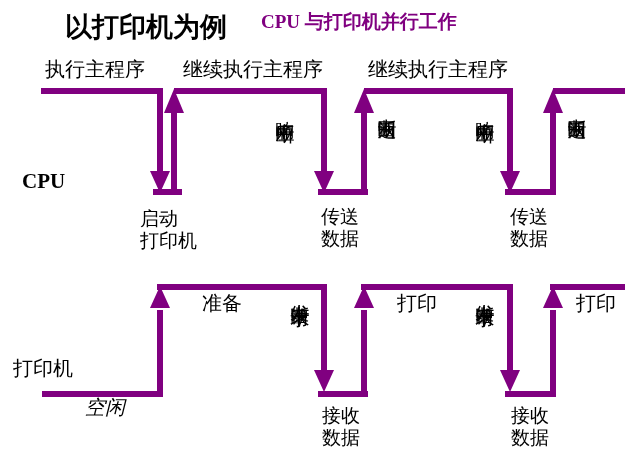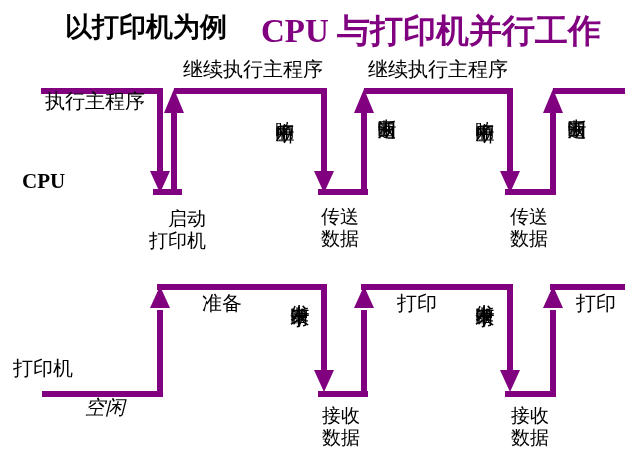--- a/index.html
+++ b/index.html
@@ -21,21 +21,21 @@
 
   .lbl {
     position: absolute;
     font-size: 20px;
     line-height: 22px;
     white-space: nowrap;
     color: var(--text);
   }
   .two {
     white-space: pre-line;
-    text-align: right;
+    text-align: left;
     line-height: 22px;
     font-size: 19px;
   }
   .vlbl {
     position: absolute;
     writing-mode: vertical-rl;
     text-orientation: upright;
     font-size: 19px;
     letter-spacing: 1px;
     line-height: 20px;
@@ -44,21 +44,21 @@
   .title-context {
     position: absolute;
     left: 65px; top: 9px;
     font-size: 27px;
     font-weight: bold;
     white-space: nowrap;
   }
   .title-main {
     position: absolute;
     left: 261px; top: 9px;
-    font-size: 33px;
+    font-size: 19px;
     font-weight: bold;
     color: var(--accent);
     white-space: nowrap;
   }
   .axis {
     position: absolute;
     font-weight: bold;
     font-size: 21px;
     white-space: nowrap;
     margin-top: 48px;
@@ -103,21 +103,21 @@
       <polygon points="354,308 374,308 364,286"></polygon>
       <path d="M361 287 H510 V372"></path>
       <polygon points="500,370 520,370 510,392"></polygon>
       <path d="M505 394 H556"></path>
       <path d="M553 394 V310"></path>
       <polygon points="543,308 563,308 553,286"></polygon>
       <path d="M550 287 H625"></path>
     </g>
   </svg>
 
-  <div class="lbl" style="left:45px; top:58px;margin-top:32px;">执行主程序</div>
+  <div class="lbl" style="left:45px; top:58px;">执行主程序</div>
   <div class="lbl" style="left:183px; top:58px;">继续执行主程序</div>
   <div class="lbl" style="left:368px; top:58px;">继续执行主程序</div>
   <div class="axis" style="left:22px; top:121px;">CPU</div>
   <div class="lbl two" style="left:140px; top:208px; width:66px;">启动
 打印机</div>
   <div class="vlbl" style="left:275px; top:106px;">响应中断</div>
   <div class="lbl two" style="left:321px; top:206px;">传送
 数据</div>
   <div class="vlbl" style="left:377px; top:103px;">中断返回</div>
   <div class="vlbl" style="left:475px; top:106px;">响应中断</div>

